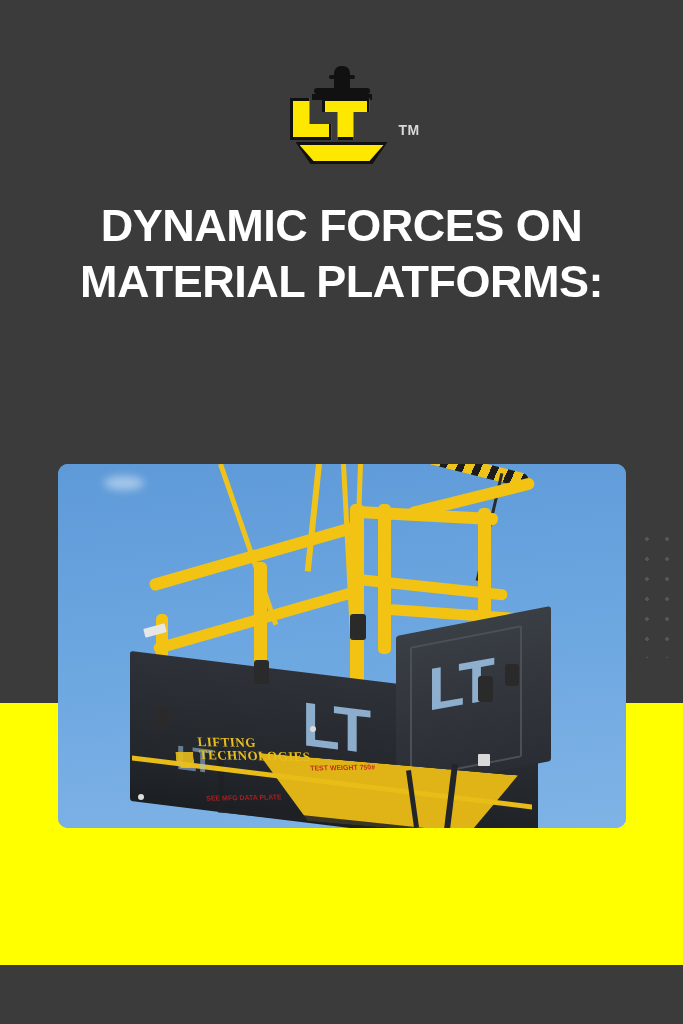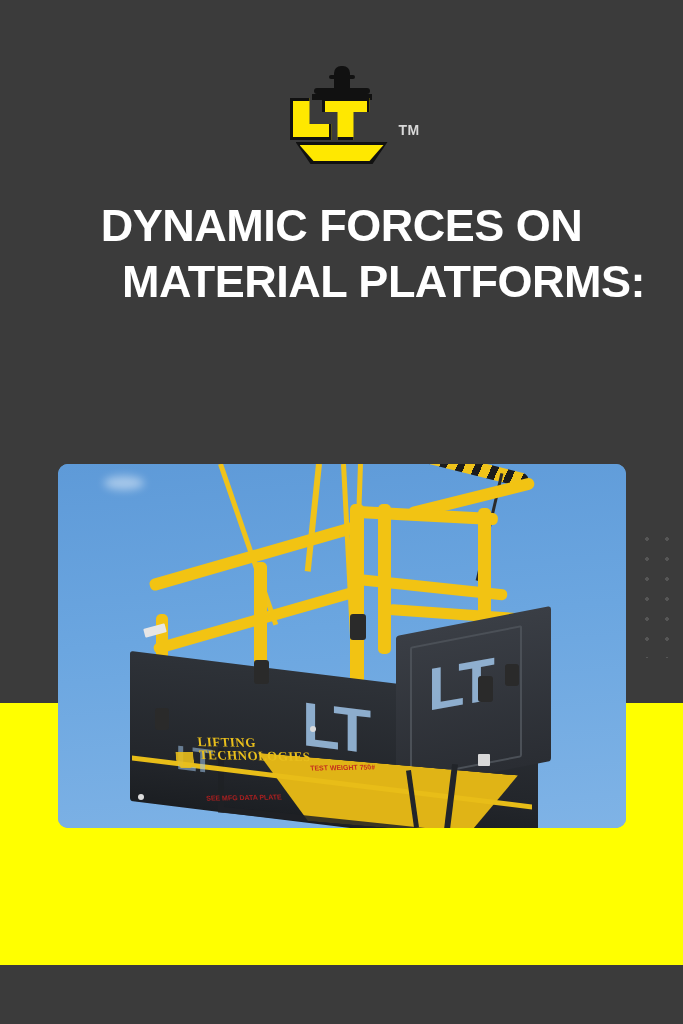--- a/index.html
+++ b/index.html
@@ -122,23 +122,23 @@
     position:absolute;
     left:0; top:198px;
     width:683px;
     text-align:center;
     color:#ffffff;
     font-size:45px;
     font-weight:bold;
     line-height:56px;
     letter-spacing:-0.5px;
     text-transform:uppercase;
-    padding:0 38px;
-  }
-  .heading .l2 { display:block;text-align:right; }
+    padding:0 20px;
+  }
+  .heading .l2 { display:block; }
 
   
   .photo {
     position:absolute;
     left:58px; top:464px;
     width:568px; height:364px;
     border-radius:10px;
     overflow:hidden;
     background:#6ba4dd;
   }

